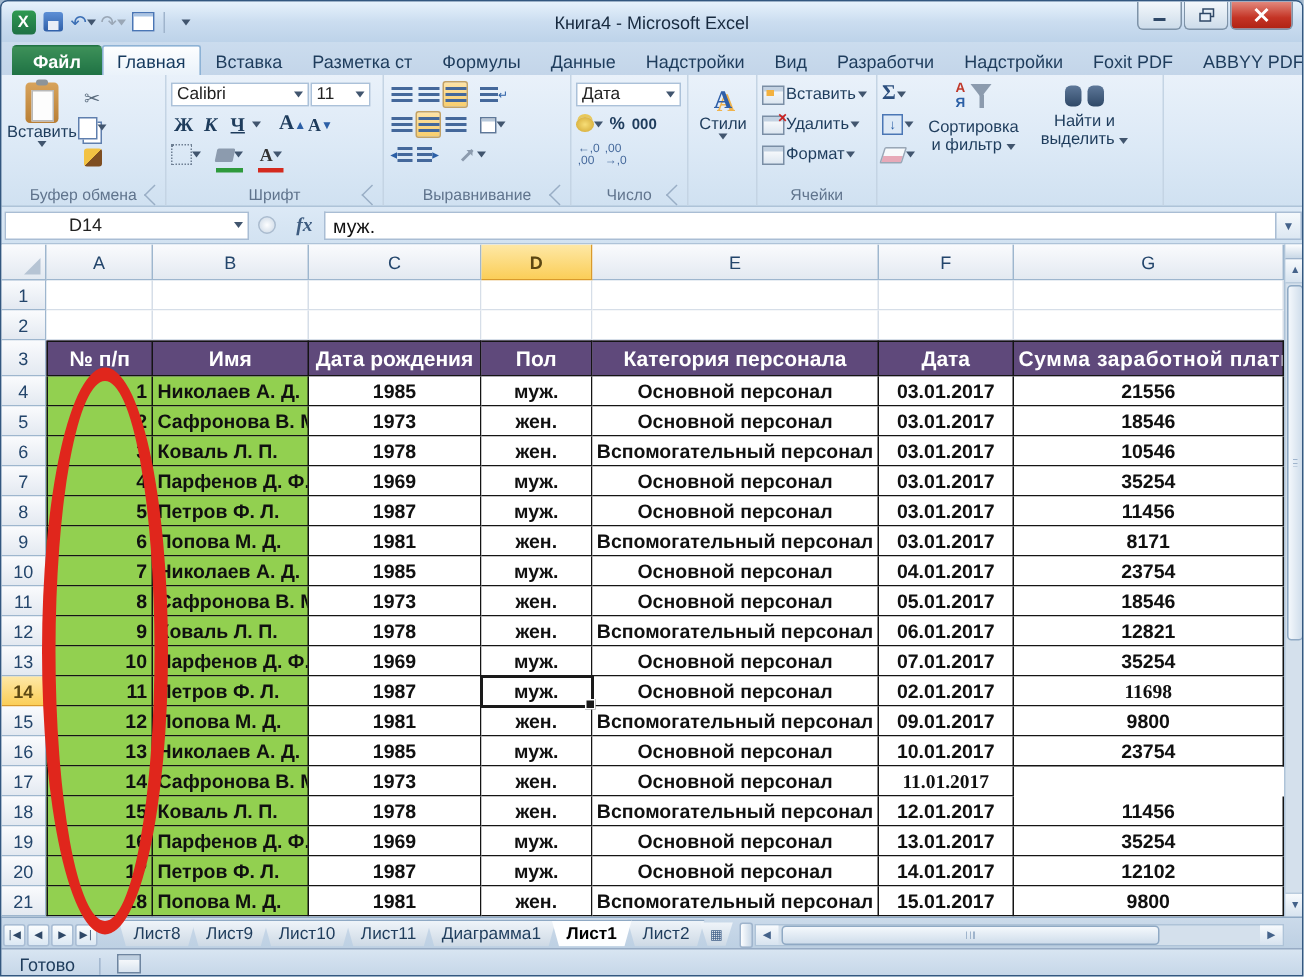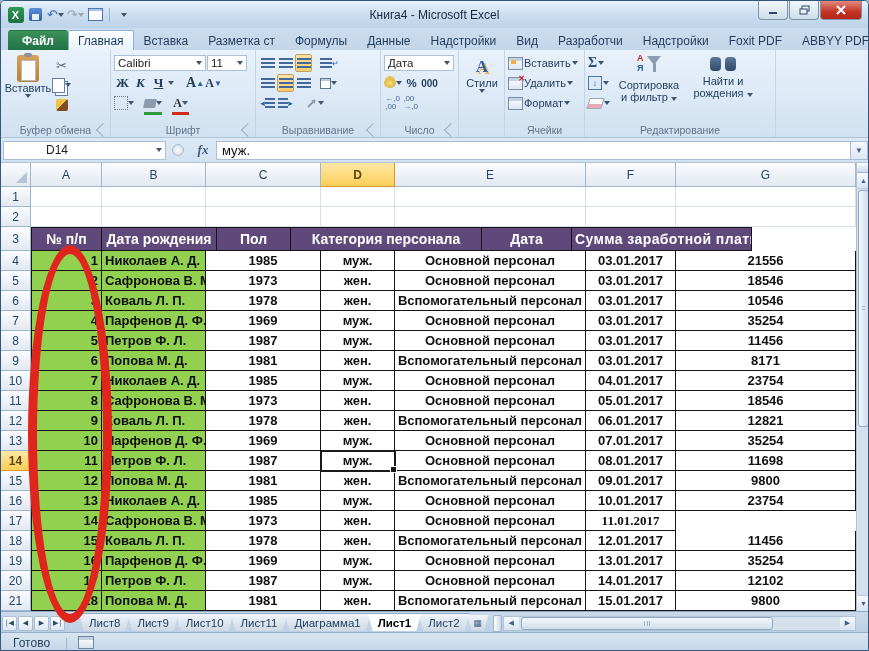--- a/index.html
+++ b/index.html
@@ -405,23 +405,22 @@
       <div class="bigbtn" style="width:78px;">
         <div class="sortf-ic">
             <span class="a">А</span>
             <span class="z">Я</span>
             <span class="funnel"></span>
           </div>
         <div class="biglbl"><span>Сортировка</span><br><span>и фильтр</span> <span class="dd"></span></div>
       </div>
       <div class="bigbtn" style="width:70px;">
         <div class="binoc"></div>
-        <div class="biglbl"><span>Найти и</span><br><span>рождения</span> <span class="dd"></span></div>
-      </div>
-      <div class="glabel">Редактирование</div>
+        <div class="biglbl"><span>Найти и</span><br><span>выделить</span> <span class="dd"></span></div>
+      </div>
     </div>
 
     <div style="flex:1;"></div>
   </div>
 
   <div class="fbar">
     <div class="namebox">
       <span class="nb-val">D14</span>
       <span class="dd" style="margin-right:3px;"></span>
     </div>
@@ -460,20 +459,21 @@
         <div class="gc" style="width: 104px; height: 20px;"></div>
         <div class="gc" style="width: 115px; height: 20px;"></div>
         <div class="gc" style="width: 74px; height: 20px;"></div>
         <div class="gc" style="width: 191px; height: 20px;"></div>
         <div class="gc" style="width: 90px; height: 20px;"></div>
         <div class="gc" style="width: 180px; height: 20px;"></div>
       </div>
       <div class="srow">
         <div class="rh" style="width: 30px; height: 24px;">3</div>
         <div class="tc ph bt tl" style="width: 71px; height: 24px;">№ п/п</div>
+        <div class="tc ph bt" style="width: 104px; height: 24px;">Имя</div>
         <div class="tc ph bt" style="width: 115px; height: 24px;">Дата рождения</div>
         <div class="tc ph bt" style="width: 74px; height: 24px;">Пол</div>
         <div class="tc ph bt" style="width: 191px; height: 24px;">Категория персонала</div>
         <div class="tc ph bt" style="width: 90px; height: 24px;">Дата</div>
         <div class="tc ph bt pl" style="width: 180px; height: 24px;">Сумма заработной платы</div>
       </div>
       <div class="srow">
         <div class="rh" style="width: 30px; height: 20px;">4</div>
         <div class="tc tl green ar" style="width: 71px; height: 20px;">1</div>
         <div class="tc green al" style="width: 104px; height: 20px;">Николаев А. Д.</div>
@@ -573,22 +573,22 @@
         <div class="tc ac" style="width: 90px; height: 20px;">07.01.2017</div>
         <div class="tc ac" style="width: 180px; height: 20px;">35254</div>
       </div>
       <div class="srow">
         <div class="rh sel" style="width: 30px; height: 20px;">14</div>
         <div class="tc tl green ar" style="width: 71px; height: 20px;">11</div>
         <div class="tc green al" style="width: 104px; height: 20px;">Петров Ф. Л.</div>
         <div class="tc ac" style="width: 115px; height: 20px;">1987</div>
         <div class="tc ac" style="width: 74px; height: 20px;">муж.</div>
         <div class="tc ac" style="width: 191px; height: 20px;">Основной персонал</div>
-        <div class="tc ac" style="width: 90px; height: 20px;">08.01.2017</div>
-        <div class="tc ac" style="width: 180px; height: 20px;">11698</div>
+        <div class="tc ac" style="width: 90px; height: 20px;">02.01.2017</div>
+        <div class="tc ac" style="width: 180px; height: 20px; font-family: Liberation Serif, serif;">11698</div>
       </div>
       <div class="srow">
         <div class="rh" style="width: 30px; height: 20px;">15</div>
         <div class="tc tl green ar" style="width: 71px; height: 20px;">12</div>
         <div class="tc green al" style="width: 104px; height: 20px;">Попова М. Д.</div>
         <div class="tc ac" style="width: 115px; height: 20px;">1981</div>
         <div class="tc ac" style="width: 74px; height: 20px;">жен.</div>
         <div class="tc ac" style="width: 191px; height: 20px;">Вспомогательный персонал</div>
         <div class="tc ac" style="width: 90px; height: 20px;">09.01.2017</div>
         <div class="tc ac" style="width: 180px; height: 20px;">9800</div>

